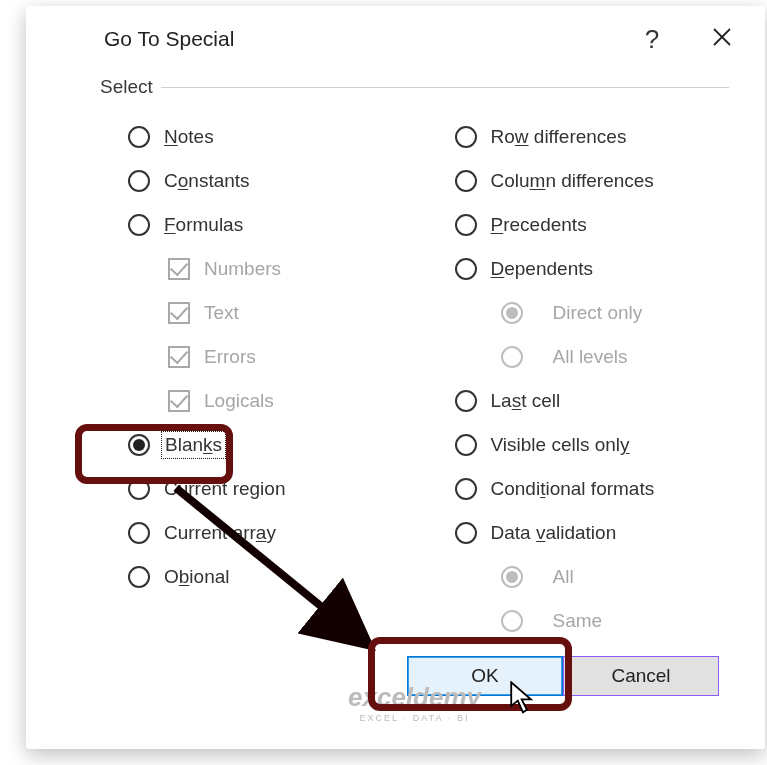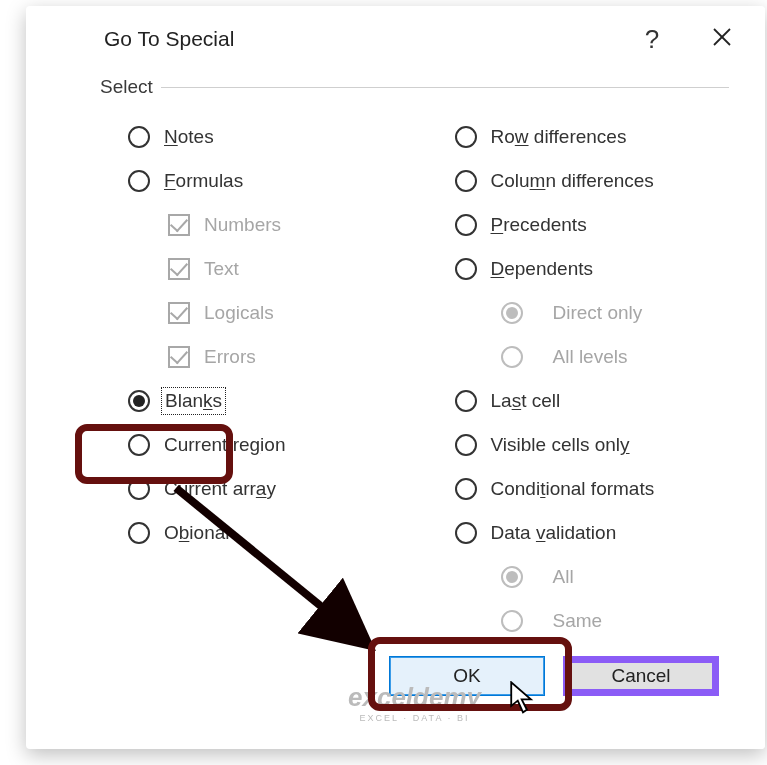--- a/index.html
+++ b/index.html
@@ -123,27 +123,26 @@
   .opt .lbl { position: relative; }
   .opt .ul { text-decoration: underline; text-underline-offset: 2px; }
   .focusbox {
     outline: 1px dotted #222;
     outline-offset: 2px;
     padding: 0 1px;
   }
   .btnrow {
     display: flex;
     justify-content: flex-end;
-    gap: 18px;
     padding: 24px 10px 10px 0;
   }
   .btn {
     width: 156px;
     height: 40px;
-    border: 7px solid #8b5cf6;
+    border: 1px solid #8b5cf6;
     background: #e1e1e1;
     color: #222;
     font-size: 19px;
     display: flex;
     align-items: center;
     justify-content: center;
   }
   .btn.primary {
     background: #e5f1fb;
     border: 1px solid #0078d7;
@@ -218,41 +217,45 @@
 
       <div class="cols">
 
         <div class="col">
 
           <div class="opt">
             <span class="radio"></span>
             <span class="lbl"><span class="ul">N</span><span>otes</span></span>
           </div>
 
+          <div class="opt">
+            <span class="radio"></span>
+            <span class="lbl"><span>C</span><span class="ul">o</span><span>nstants</span></span>
+          </div>
 
           <div class="opt">
             <span class="radio"></span>
             <span class="lbl"><span class="ul">F</span><span>ormulas</span></span>
           </div>
 
           <div class="opt sub disabled">
             <span class="cbox checked"></span>
             <span class="lbl">Numbers</span>
           </div>
           <div class="opt sub disabled">
             <span class="cbox checked"></span>
             <span class="lbl">Text</span>
           </div>
           <div class="opt sub disabled">
             <span class="cbox checked"></span>
-            <span class="lbl">Logicals</span>
+            <span class="lbl">Errors</span>
           </div>
           <div class="opt sub disabled">
             <span class="cbox checked"></span>
-            <span class="lbl">Errors</span>
+            <span class="lbl">Logicals</span>
           </div>
 
           <div class="opt">
             <span class="radio selected"></span>
             <span class="lbl focusbox"><span>Blan</span><span class="ul">k</span><span>s</span></span>
           </div>
 
           <div class="opt">
             <span class="radio"></span>
             <span class="lbl"><span>Current re</span><span class="ul">g</span><span>ion</span></span>

